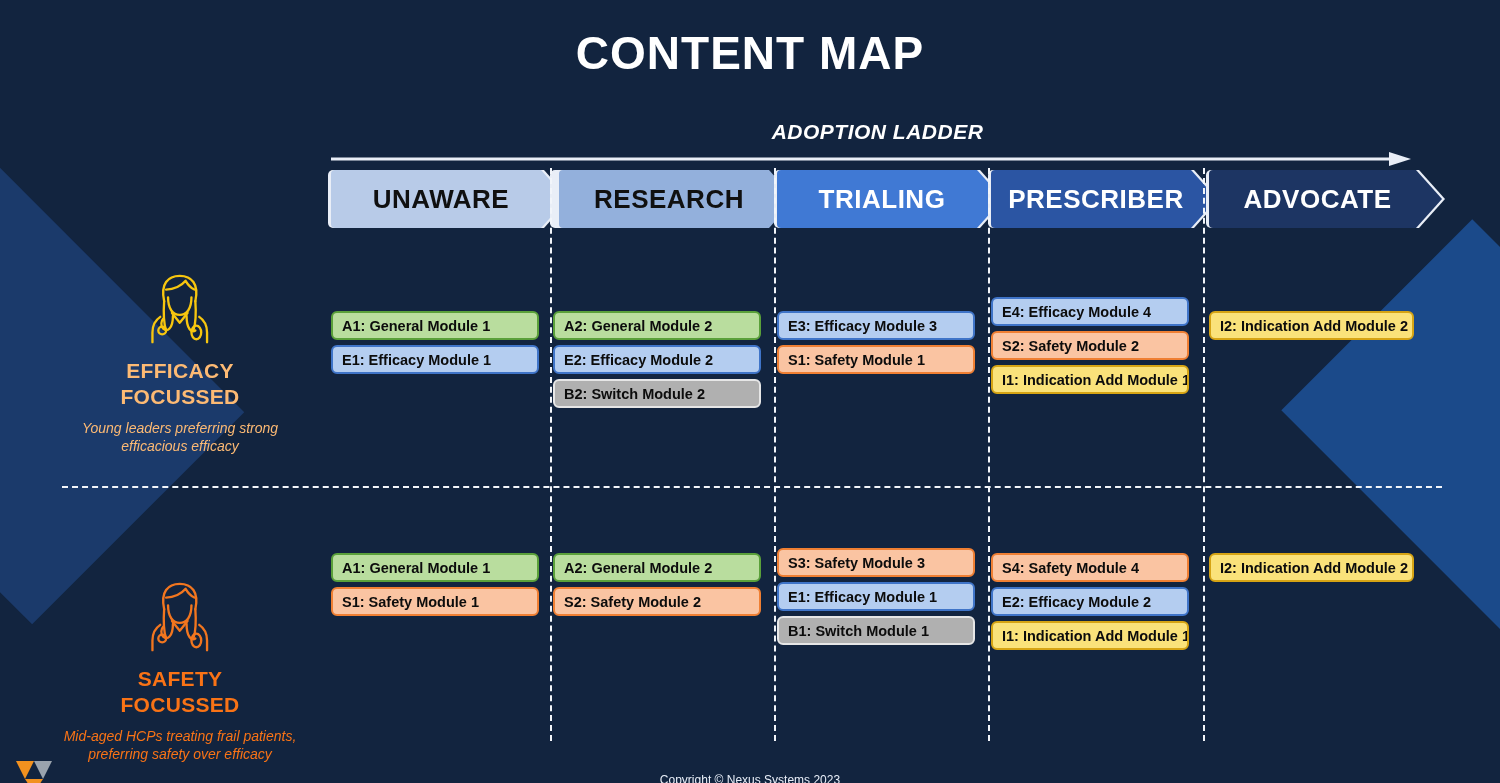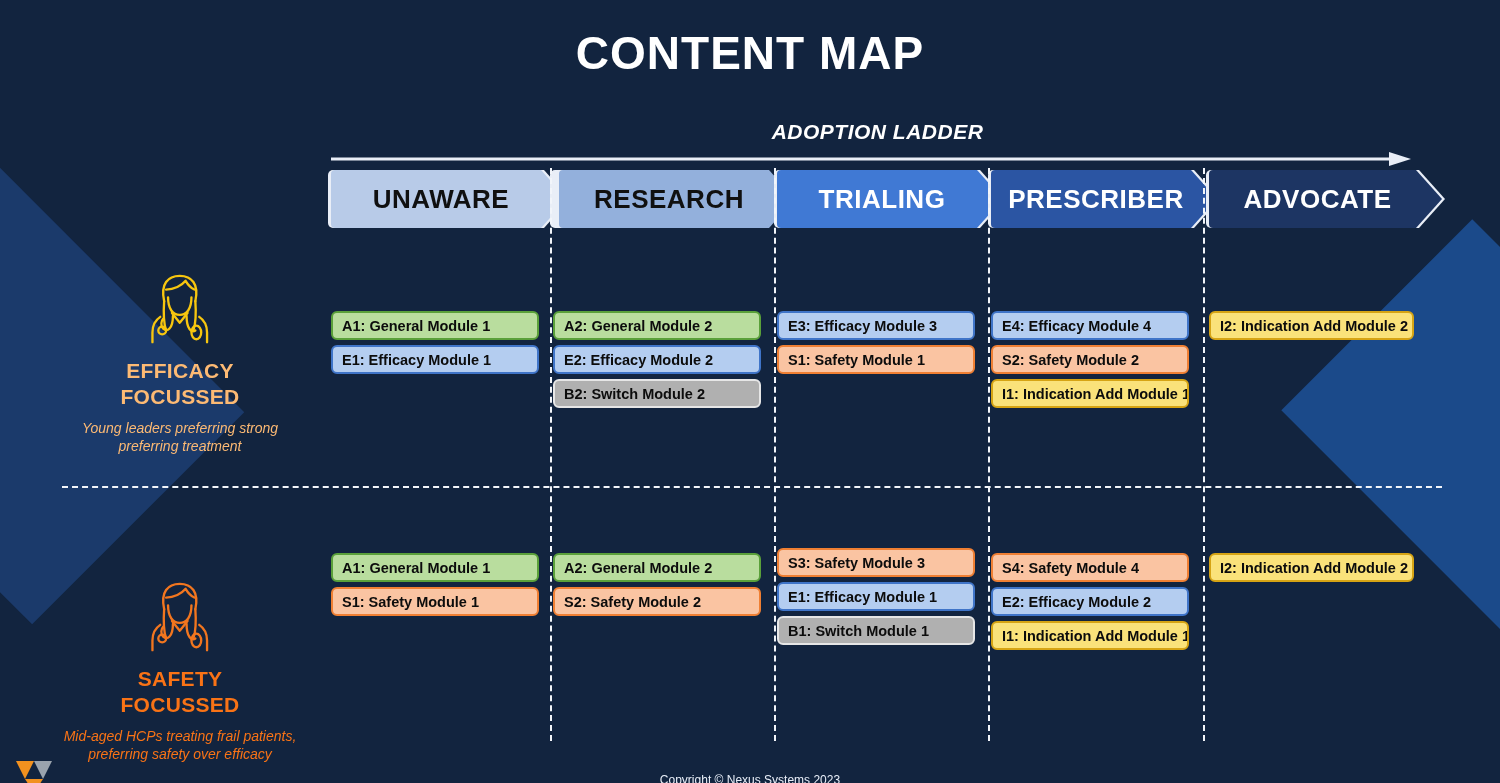--- a/index.html
+++ b/index.html
@@ -251,21 +251,21 @@
             <path d="M43 45 C43 58 37 62 33 58 C30 55 31 50 33 48"></path>
             <path d="M57 45 C57 58 62 63 66 60"></path>
             <circle cx="32" cy="60" r="4"></circle>
             <ellipse cx="67" cy="62" rx="5" ry="7"></ellipse>
           </g>
         </svg><div class="persona-name">
           <div>EFFICACY</div>
           <div>FOCUSSED</div>
         </div><div class="persona-desc">
           <div>Young leaders preferring strong</div>
-          <div>preferring treatment</div>
+          <div>efficacious efficacy</div>
         </div></div>
       <div class="persona" style="top: 580px; color: #f97316;"><svg class="persona-icon" viewBox="0 0 100 80">
           <g fill="none" stroke="#f2761f" stroke-width="2.4" stroke-linecap="round" stroke-linejoin="round">
             <path d="M34 30 C30 12 38 4 50 4 C62 4 70 12 66 30"></path>
             <path d="M38 26 C38 38 43 44 50 44 C57 44 62 38 62 26"></path>
             <path d="M36 18 C44 18 52 14 56 9 C59 14 63 17 65 18"></path>
             <path d="M34 30 C33 44 34 54 36 60"></path>
             <path d="M66 30 C67 44 66 54 64 60"></path>
             <path d="M42 42 L50 52 L58 42"></path>
             <path d="M30 46 C24 50 22 56 22 62 L22 72"></path>
@@ -291,21 +291,21 @@
       </div>
       <div class="col" style="left: 553px; top: 311px; width: 208px;">
         <div class="card" style="background: rgb(185, 221, 158); border-color: rgb(90, 160, 58);">A2: General Module 2</div>
         <div class="card" style="background: rgb(180, 205, 240); border-color: rgb(63, 116, 200);">E2: Efficacy Module 2</div>
         <div class="card" style="background: rgb(176, 176, 176); border-color: rgb(230, 230, 230);">B2: Switch Module 2</div>
       </div>
       <div class="col" style="left: 777px; top: 311px; width: 198px;">
         <div class="card" style="background: rgb(180, 205, 240); border-color: rgb(63, 116, 200);">E3: Efficacy Module 3</div>
         <div class="card" style="background: rgb(250, 196, 162); border-color: rgb(239, 127, 51);">S1: Safety Module 1</div>
       </div>
-      <div class="col" style="left: 991px; top: 311px; width: 198px;">
+      <div class="col" style="left: 991px; top: 297px; width: 198px;">
         <div class="card" style="background: rgb(180, 205, 240); border-color: rgb(63, 116, 200);">E4: Efficacy Module 4</div>
         <div class="card" style="background: rgb(250, 196, 162); border-color: rgb(239, 127, 51);">S2: Safety Module 2</div>
         <div class="card" style="background: rgb(250, 226, 122); border-color: rgb(214, 164, 20);">I1: Indication Add Module 1</div>
       </div>
       <div class="col" style="left: 1209px; top: 311px; width: 205px;">
         <div class="card" style="background: rgb(250, 226, 122); border-color: rgb(214, 164, 20);">I2: Indication Add Module 2</div>
       </div>
       <div class="col" style="left: 331px; top: 553px; width: 208px;">
         <div class="card" style="background: rgb(185, 221, 158); border-color: rgb(90, 160, 58);">A1: General Module 1</div>
         <div class="card" style="background: rgb(250, 196, 162); border-color: rgb(239, 127, 51);">S1: Safety Module 1</div>

